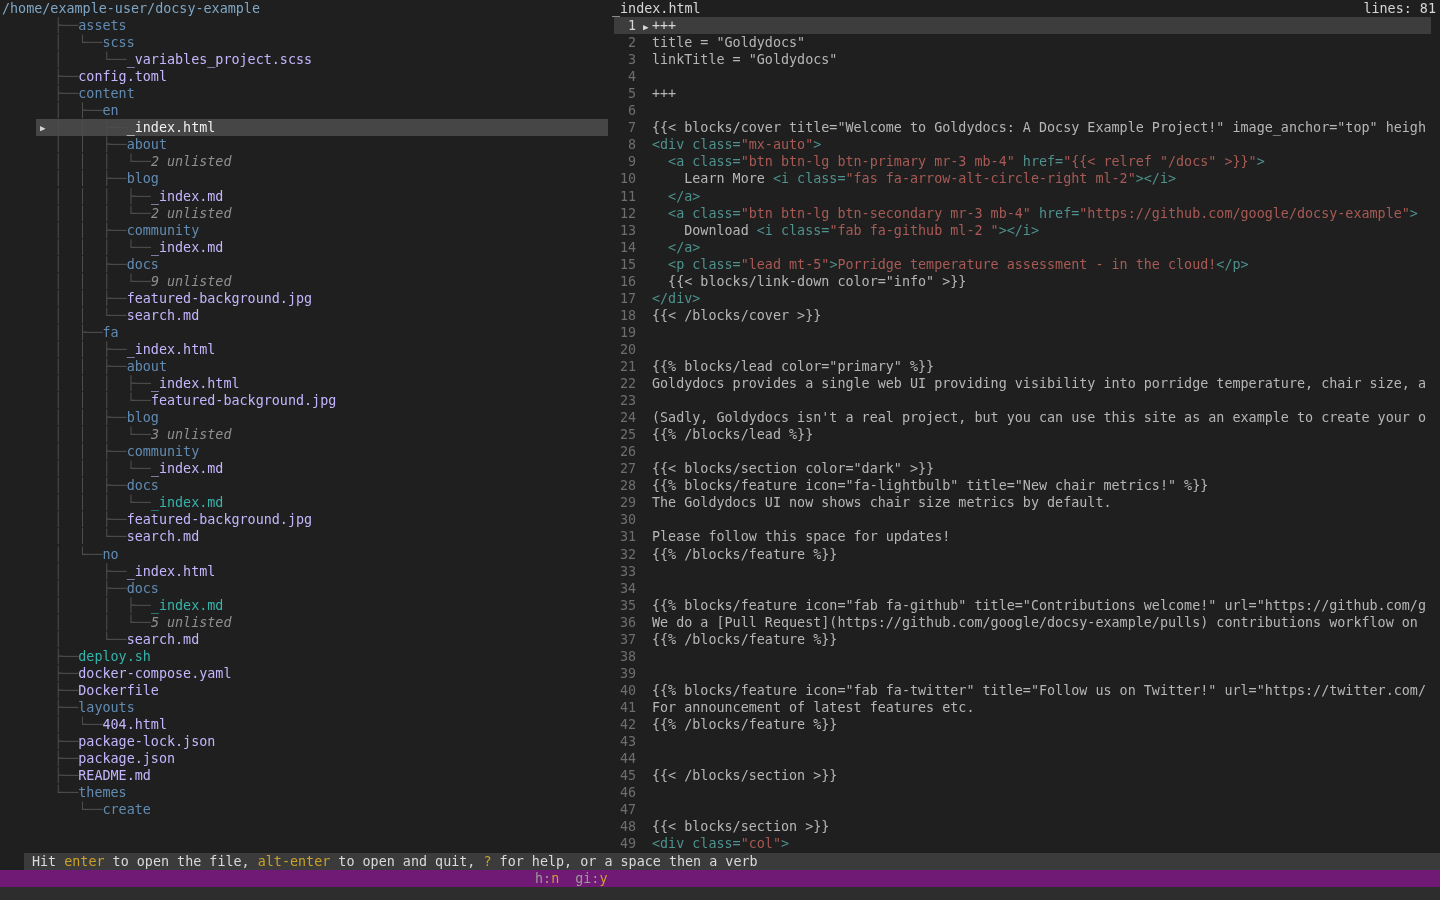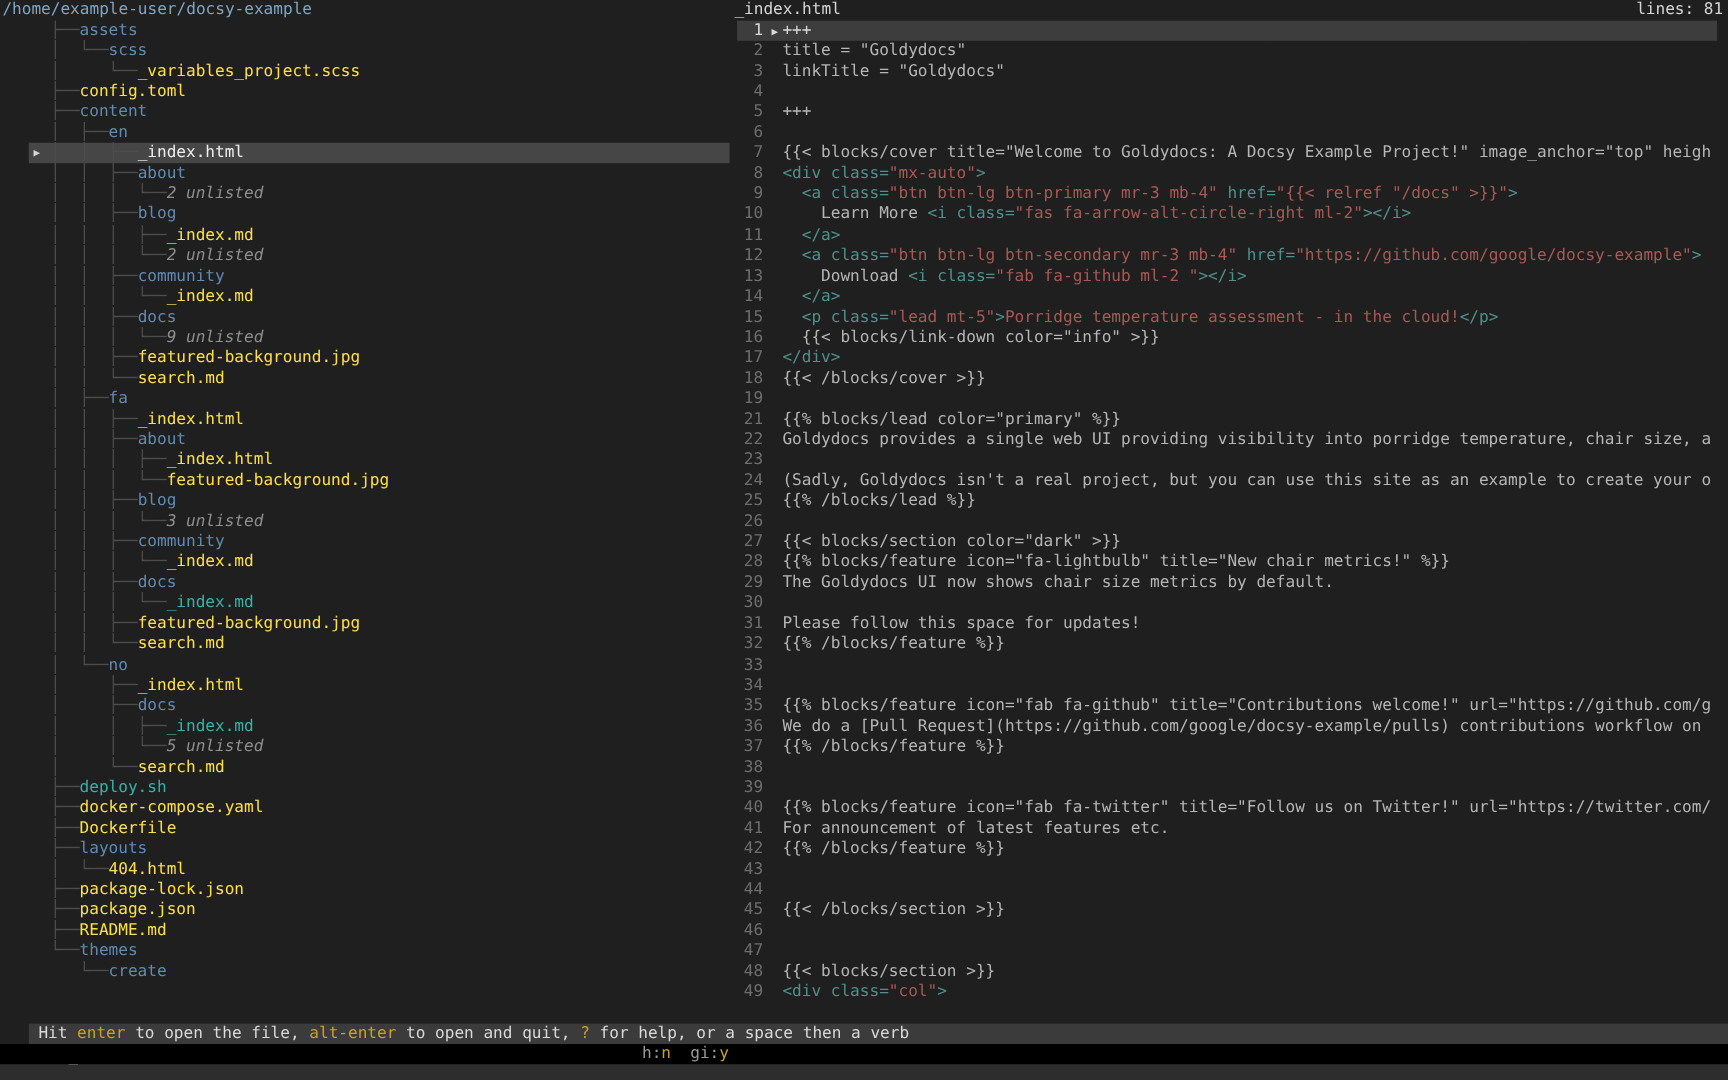--- a/index.html
+++ b/index.html
@@ -2,27 +2,27 @@
 <html><head>
 <meta charset="utf-8">
 <style>
   html,body{margin:0;padding:0;background:#111;}
   .screen{position:relative;width:1440px;height:900px;background:#1f1f1f;overflow:hidden;
           font-family:"DejaVu Sans Mono",monospace;font-size:13.4px;line-height:17.05px;color:#d4d4d4;}
 
   
   .tree-panel{position:absolute;left:0;top:0;width:608px;height:852px;overflow:hidden;}
   .root-path{position:absolute;left:2px;top:0;height:17.05px;white-space:pre;color:#7fa6c4;}
-  .tree-rows{position:absolute;left:4px;top:17.05px;width:608px;overflow:hidden;padding-left:20px;}
+  .tree-rows{position:absolute;left:16px;top:17.05px;width:608px;overflow:hidden;padding-left:20px;}
   .tree-row{position:relative;height:17.05px;white-space:pre;padding-left:2px;}
   .tree-row.selected{background:linear-gradient(to right,#464646 0,#464646 605px,transparent 605px);}
   .tree-cursor{position:absolute;left:4px;top:1px;font-size:9px;color:#d6d6d6;}
   .tree-prefix{color:#4d4d4d;}
   .t-dir{color:#628bb3;}
-  .t-file{color:#fde047;}
+  .t-file{color:#c4b5fd;}
   .t-teal{color:#36b3aa;}
   .t-unlisted{color:#8f8f8f;font-style:italic;}
   .tree-row.selected .t-file{color:#efefef;}
 
   
   .preview-panel{position:absolute;left:608px;top:0;width:832px;height:852px;overflow:hidden;}
   .preview-title{position:absolute;left:4px;top:0;color:#d6d6d6;white-space:pre;}
   .lines-count{position:absolute;right:4px;top:0;color:#d6d6d6;white-space:pre;}
   .code-rows{position:absolute;left:0;top:17.05px;width:823px;overflow:hidden;}
   .code-row{height:17.05px;white-space:pre;}
@@ -32,21 +32,21 @@
   .code-row.selected .lnum,.code-row.selected .sg-b{color:#d8d8d8;}
   .sg-b{color:#b6b6b6;}
   .sg-t{color:#4e918d;}
   .sg-s{color:#a85a55;}
 
   
   .status-bar{position:absolute;left:0;top:852.5px;width:1440px;height:17.05px;background:#3b3b3b;
               padding-left:8px;box-sizing:border-box;white-space:pre;margin-left:24px;}
   .status-t{color:#d9d9d9;}
   .status-k{color:#c9a227;}
-  .input-line{position:absolute;left:0;top:869.55px;width:1440px;height:17.05px;background:#000000;
+  .input-line{position:absolute;left:0;top:869.55px;width:1440px;height:17.05px;background:#701a75;
               padding-left:9px;box-sizing:border-box;white-space:pre;}
   .prompt{color:#9a9a9a;}
   .typed{color:#e6e6e6;}
   .cursor{display:inline-block;width:8px;height:15px;background:#e8e8e8;vertical-align:-3px;}
   .flags{position:absolute;left:535px;top:0;white-space:pre;}
   .flag-group{margin-right:16px;}
   .flag-label{color:#9a9a9a;}
   .flag-value{color:#c9a227;}
   .bottom-strip{position:absolute;left:0;top:886.6px;width:1440px;height:13.4px;background:#2d2d2d;}
 </style>
@@ -124,20 +124,21 @@
         <div class="code-row"><span class="lnum">10</span><span class="marker"></span><span class="code-text"><span class="sg-b">    Learn More </span><span class="sg-t">&lt;i class=</span><span class="sg-s">"fas fa-arrow-alt-circle-right ml-2"</span><span class="sg-t">&gt;&lt;/i&gt;</span></span></div>
         <div class="code-row"><span class="lnum">11</span><span class="marker"></span><span class="code-text"><span class="sg-t">  &lt;/a&gt;</span></span></div>
         <div class="code-row"><span class="lnum">12</span><span class="marker"></span><span class="code-text"><span class="sg-t">  &lt;a class=</span><span class="sg-s">"btn btn-lg btn-secondary mr-3 mb-4"</span><span class="sg-t"> href=</span><span class="sg-s">"https://github.com/google/docsy-example"</span><span class="sg-t">&gt;</span></span></div>
         <div class="code-row"><span class="lnum">13</span><span class="marker"></span><span class="code-text"><span class="sg-b">    Download </span><span class="sg-t">&lt;i class=</span><span class="sg-s">"fab fa-github ml-2 "</span><span class="sg-t">&gt;&lt;/i&gt;</span></span></div>
         <div class="code-row"><span class="lnum">14</span><span class="marker"></span><span class="code-text"><span class="sg-t">  &lt;/a&gt;</span></span></div>
         <div class="code-row"><span class="lnum">15</span><span class="marker"></span><span class="code-text"><span class="sg-t">  &lt;p class=</span><span class="sg-s">"lead mt-5"</span><span class="sg-t">&gt;</span><span class="sg-s">Porridge temperature assessment - in the cloud!</span><span class="sg-t">&lt;/p&gt;</span></span></div>
         <div class="code-row"><span class="lnum">16</span><span class="marker"></span><span class="code-text"><span class="sg-b">  {{&lt; blocks/link-down color="info" &gt;}}</span></span></div>
         <div class="code-row"><span class="lnum">17</span><span class="marker"></span><span class="code-text"><span class="sg-t">&lt;/div&gt;</span></span></div>
         <div class="code-row"><span class="lnum">18</span><span class="marker"></span><span class="code-text"><span class="sg-b">{{&lt; /blocks/cover &gt;}}</span></span></div>
         <div class="code-row"><span class="lnum">19</span><span class="marker"></span><span class="code-text"></span></div>
+        <div class="code-row"><span class="lnum">20</span><span class="marker"></span><span class="code-text"></span></div>
         <div class="code-row"><span class="lnum">21</span><span class="marker"></span><span class="code-text"><span class="sg-b">{{% blocks/lead color="primary" %}}</span></span></div>
         <div class="code-row"><span class="lnum">22</span><span class="marker"></span><span class="code-text"><span class="sg-b">Goldydocs provides a single web UI providing visibility into porridge temperature, chair size, a</span></span></div>
         <div class="code-row"><span class="lnum">23</span><span class="marker"></span><span class="code-text"></span></div>
         <div class="code-row"><span class="lnum">24</span><span class="marker"></span><span class="code-text"><span class="sg-b">(Sadly, Goldydocs isn't a real project, but you can use this site as an example to create your o</span></span></div>
         <div class="code-row"><span class="lnum">25</span><span class="marker"></span><span class="code-text"><span class="sg-b">{{% /blocks/lead %}}</span></span></div>
         <div class="code-row"><span class="lnum">26</span><span class="marker"></span><span class="code-text"></span></div>
         <div class="code-row"><span class="lnum">27</span><span class="marker"></span><span class="code-text"><span class="sg-b">{{&lt; blocks/section color="dark" &gt;}}</span></span></div>
         <div class="code-row"><span class="lnum">28</span><span class="marker"></span><span class="code-text"><span class="sg-b">{{% blocks/feature icon="fa-lightbulb" title="New chair metrics!" %}}</span></span></div>
         <div class="code-row"><span class="lnum">29</span><span class="marker"></span><span class="code-text"><span class="sg-b">The Goldydocs UI now shows chair size metrics by default.</span></span></div>
         <div class="code-row"><span class="lnum">30</span><span class="marker"></span><span class="code-text"></span></div>

